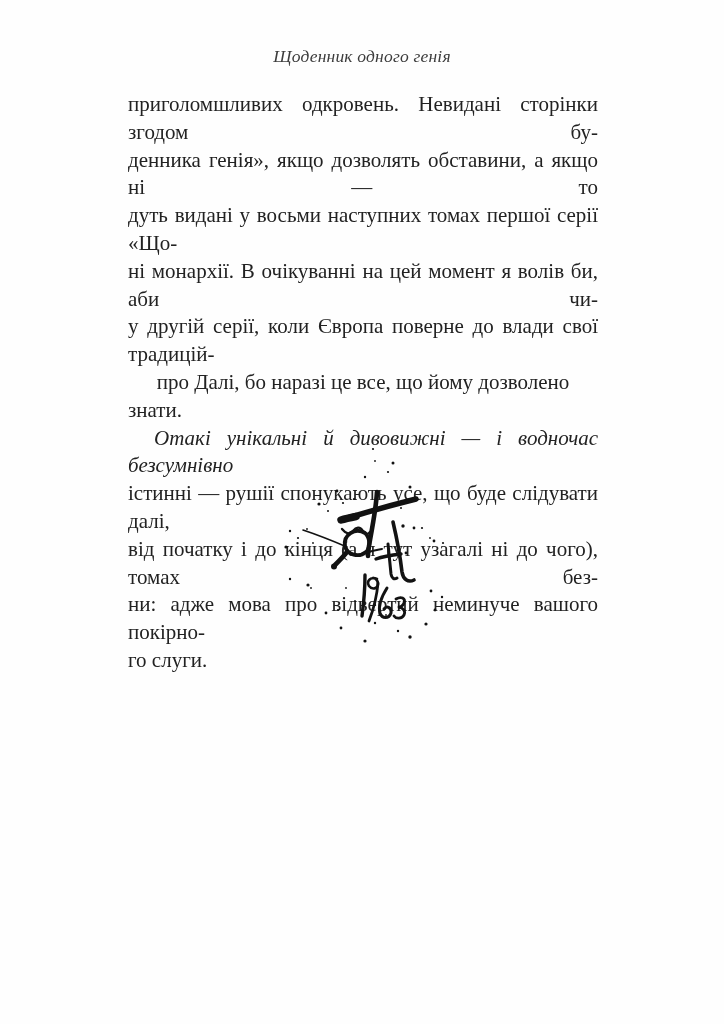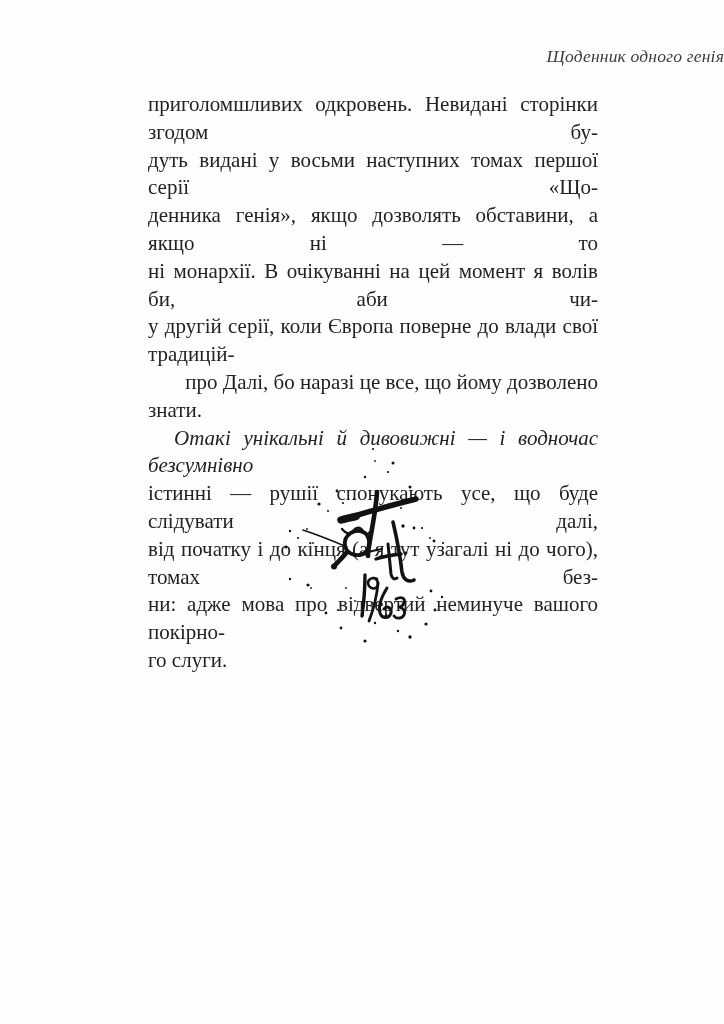--- a/index.html
+++ b/index.html
@@ -15,44 +15,43 @@
     background: #fefefe;
     overflow: hidden;
     font-family: "Liberation Serif", "DejaVu Serif", serif;
     color: #1e1e1e;
   }
   .running-head {
     position: absolute;
     top: 46px;
     left: 0;
     width: 724px;
-    text-align: right;
+    text-align: center;
     font-style: italic;
     font-size: 17.5px;
     letter-spacing: 0.2px;
     color: #3c3c3c;
   }
   .text-block {
     position: absolute;
     top: 91px;
     left: 128px;
     width: 470px;
     font-size: 21px;
     line-height: 27.8px;
     color: #222222;
   }
   .para { margin: 0; }
   .line {
     text-align: justify;
     text-align-last: justify;
     white-space: normal;
-    margin-left: 20px;
   }
   .line.last {
-    text-align: right;
+    text-align: center;
     text-align-last: left;
   }
   .para.indent .line:first-child {
     text-indent: 26px;
     font-style: italic;
   }
   .signature-wrap {
     position: absolute;
     top: 428px;
     left: 258px;
@@ -65,22 +64,22 @@
 <body>
 
 <div class="page">
 
   <div class="running-head">Щоденник одного генія</div>
 
   <div class="text-block">
 
   <div class="para">
         <div class="line">приголомшливих одкровень. Невидані сторінки згодом бу-</div>
+        <div class="line">денника генія», якщо дозволять обставини, а якщо ні — то</div>
         <div class="line">дуть видані у восьми наступних томах першої серії «Що-</div>
-        <div class="line">денника генія», якщо дозволять обставини, а якщо ні — то</div>
         <div class="line">ні монархії. В очікуванні на цей момент я волів би, аби чи-</div>
         <div class="line">у другій серії, коли Європа поверне до влади свої традицій-</div>
         <div class="line last">про Далі, бо наразі це все, що йому дозволено знати.</div>
       </div>
       <div class="para indent">
         <div class="line">Отакі унікальні й дивовижні — і водночас безсумнівно</div>
         <div class="line">істинні — рушії спонукають усе, що буде слідувати далі,</div>
         <div class="line">від початку і до кінця (а я тут узагалі ні до чого), томах без-</div>
         <div class="line">ни: адже мова про відвертий неминуче вашого покірно-</div>
         <div class="line last">го слуги.</div>

